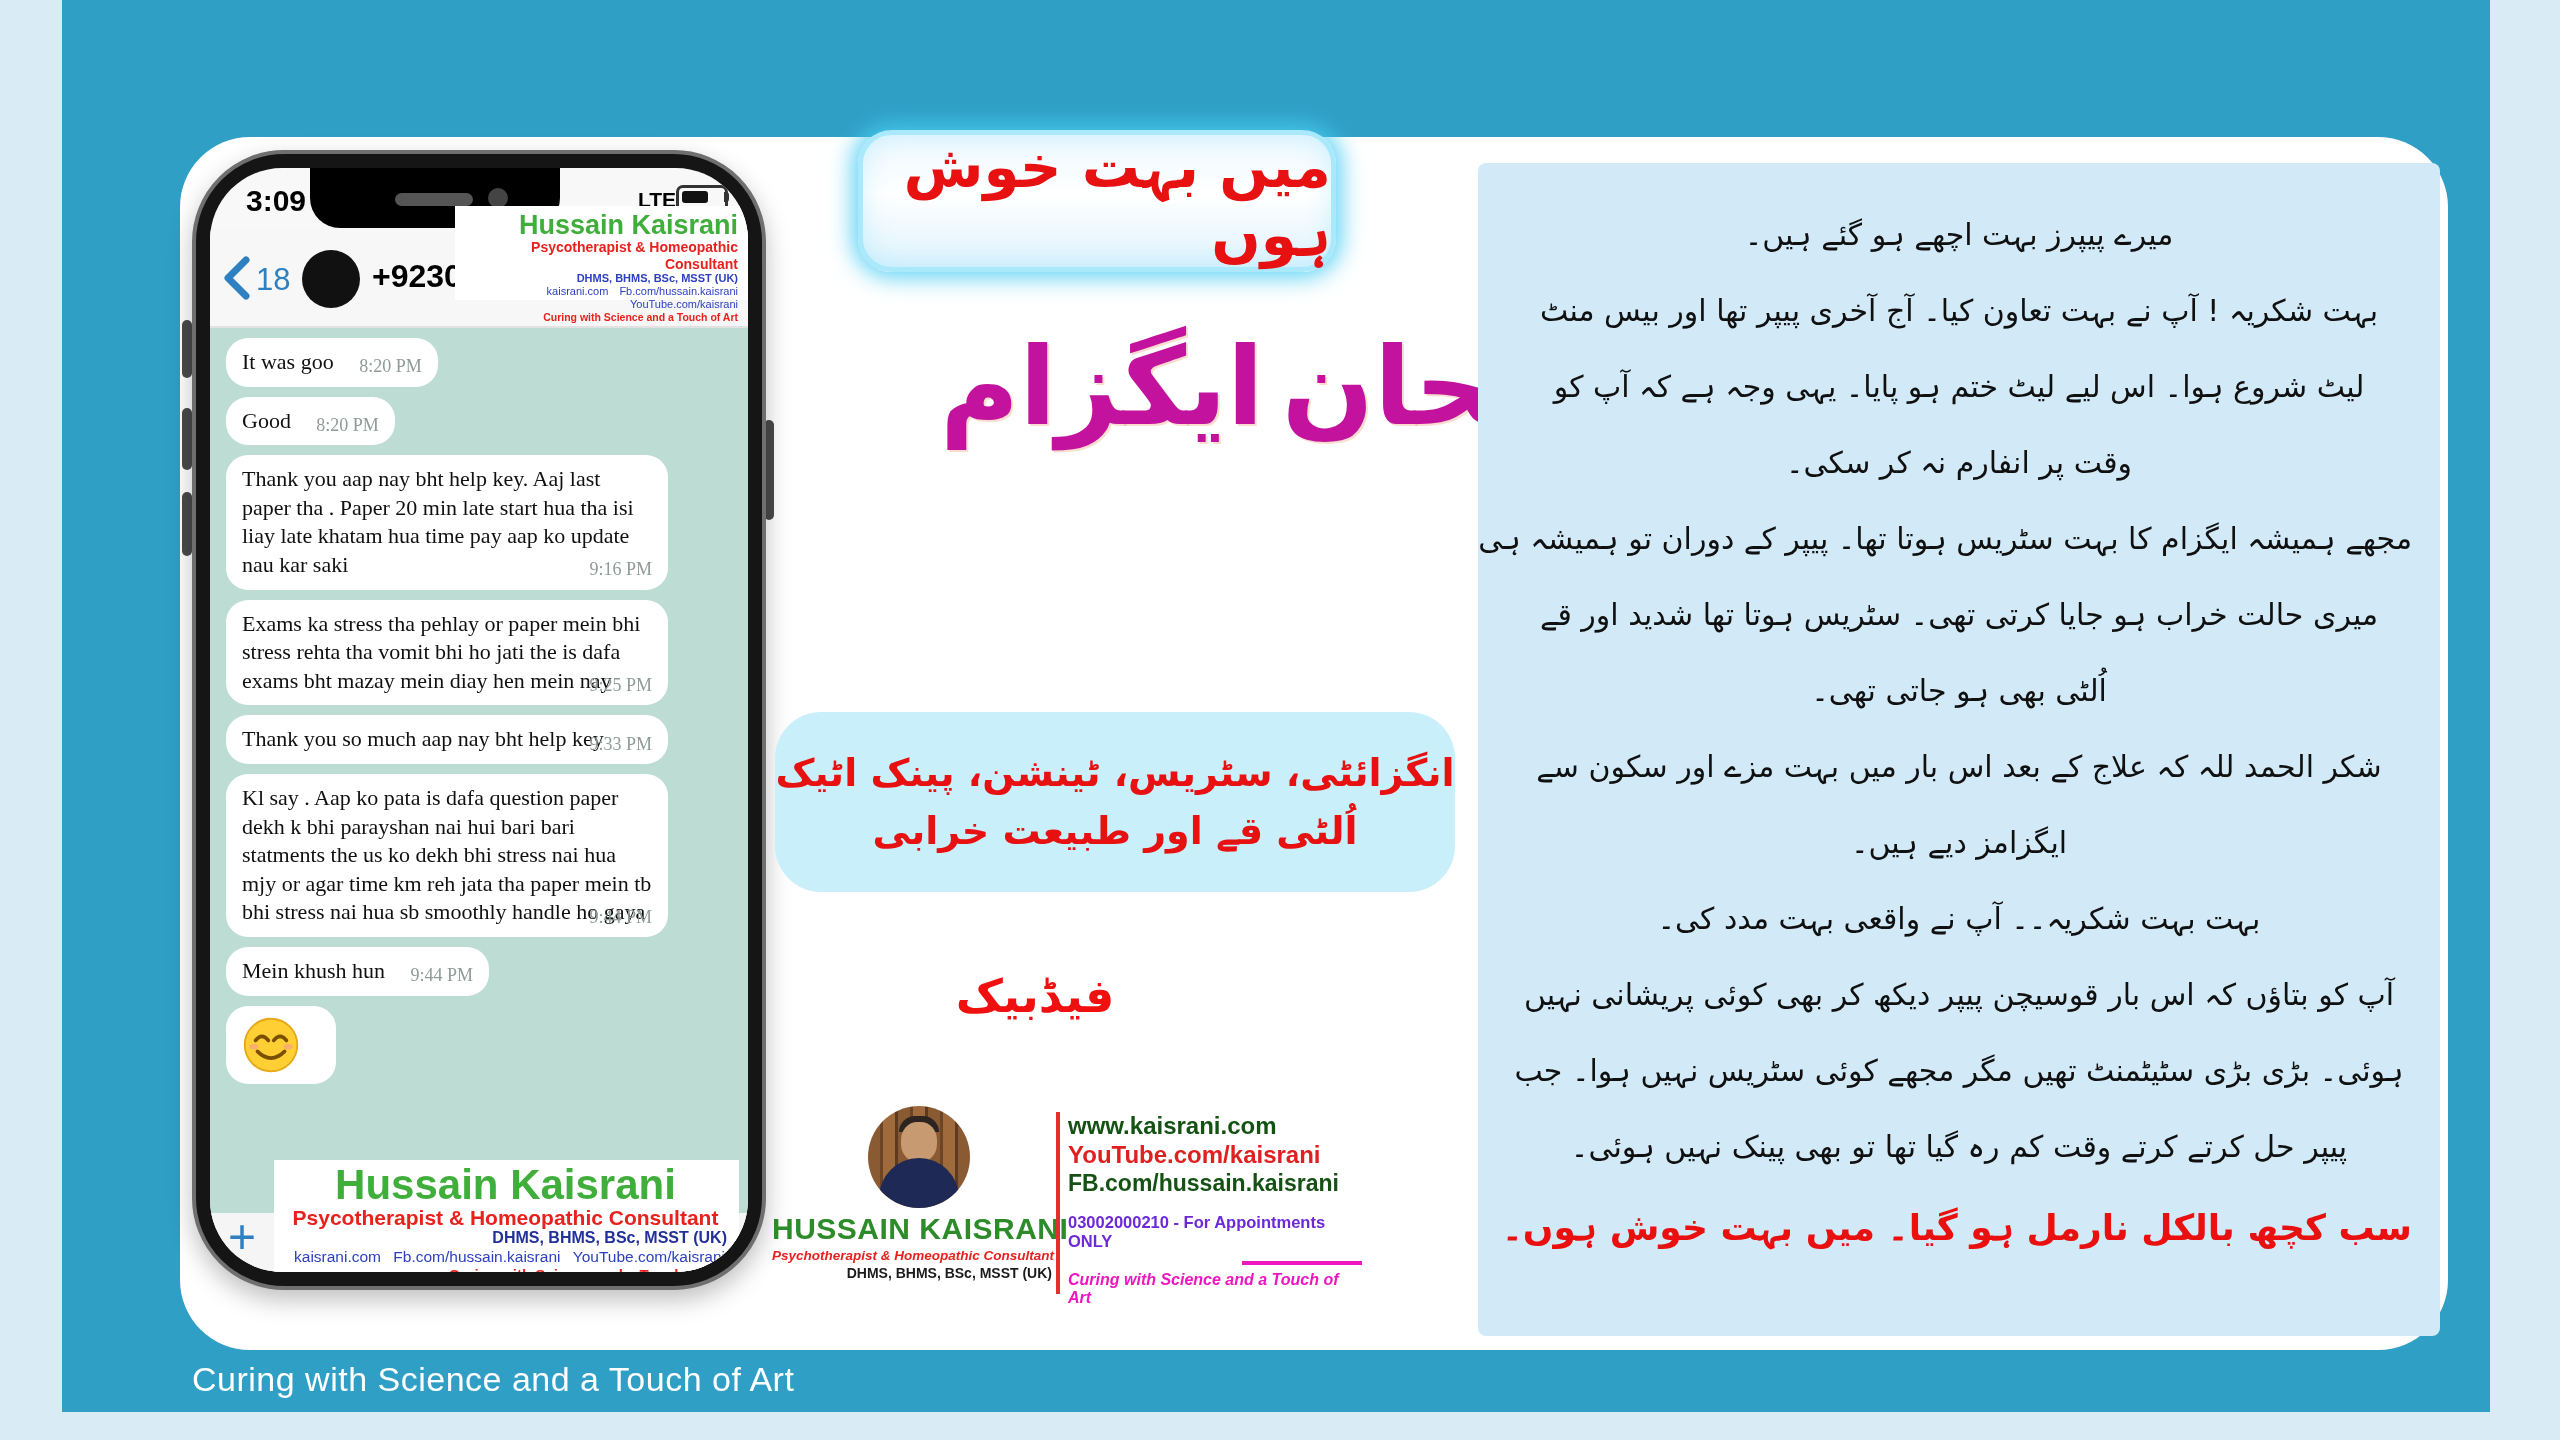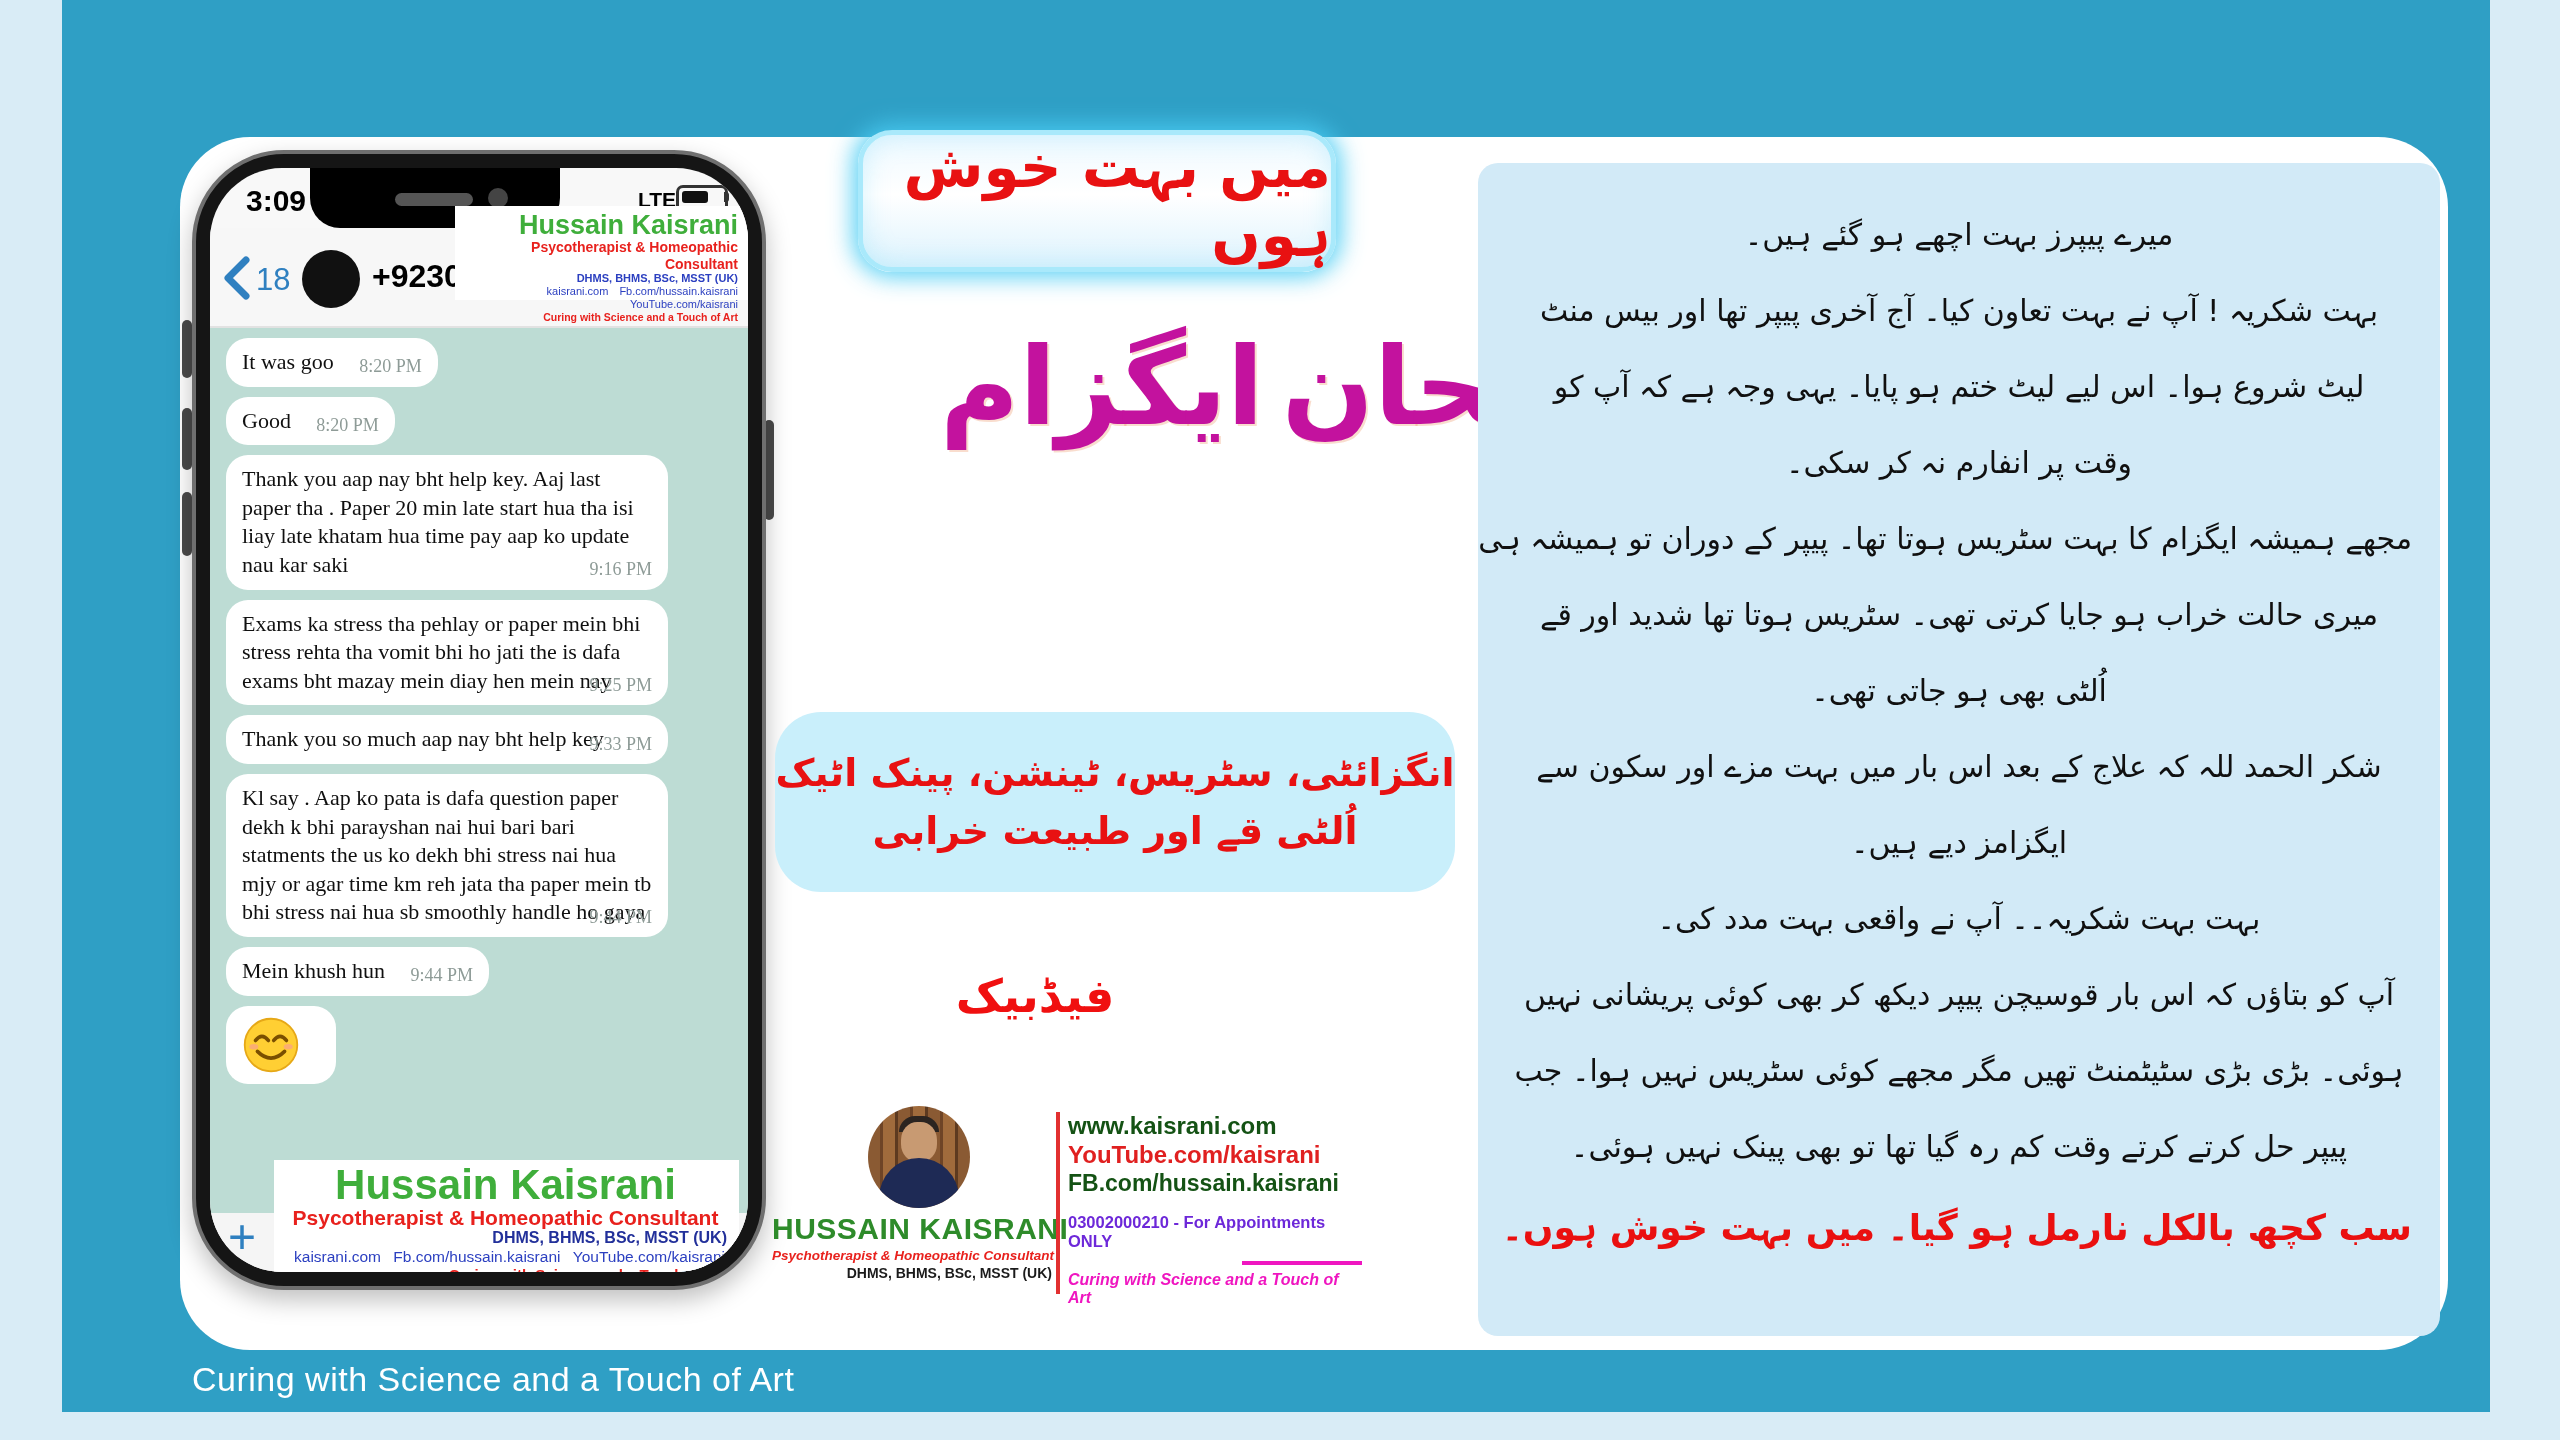--- a/index.html
+++ b/index.html
@@ -116,21 +116,21 @@
   #footer-right{left:1068px;top:1112px;width:294px;text-align:left;}
   #footer-web{color:#145214;font-size:24px;font-weight:bold;line-height:1.2;}
   #footer-youtube{color:#e02020;font-size:24px;font-weight:bold;line-height:1.2;}
   #footer-fb{color:#145214;font-size:23px;font-weight:bold;line-height:1.2;}
   #footer-appt{color:#6d28d9;font-size:16.5px;font-weight:bold;margin-top:16px;}
   #footer-magenta-line{margin:10px 0 6px auto;width:120px;height:4px;background:#ef16c0;}
   #footer-tagline{color:#ef16c0;font-size:16px;font-weight:bold;font-style:italic;}
 
   
   #right-panel{left:1478px;top:163px;width:962px;height:1173px;background:#d2eaf7;
-               border-radius:20px;padding:34px 28px;box-sizing:border-box;
+               border-radius:8px;padding:34px 28px;box-sizing:border-box;
                overflow:hidden;text-align:center;}
   .tline{font-size:30px;line-height:76px;color:#101010;white-space:nowrap;}
   .tline-red{color:#ea1010;font-weight:bold;font-size:36px;line-height:86px;}
 
   svg{display:block;}
 </style>
 </head>
 <body>
 
 <div id="canvas">

